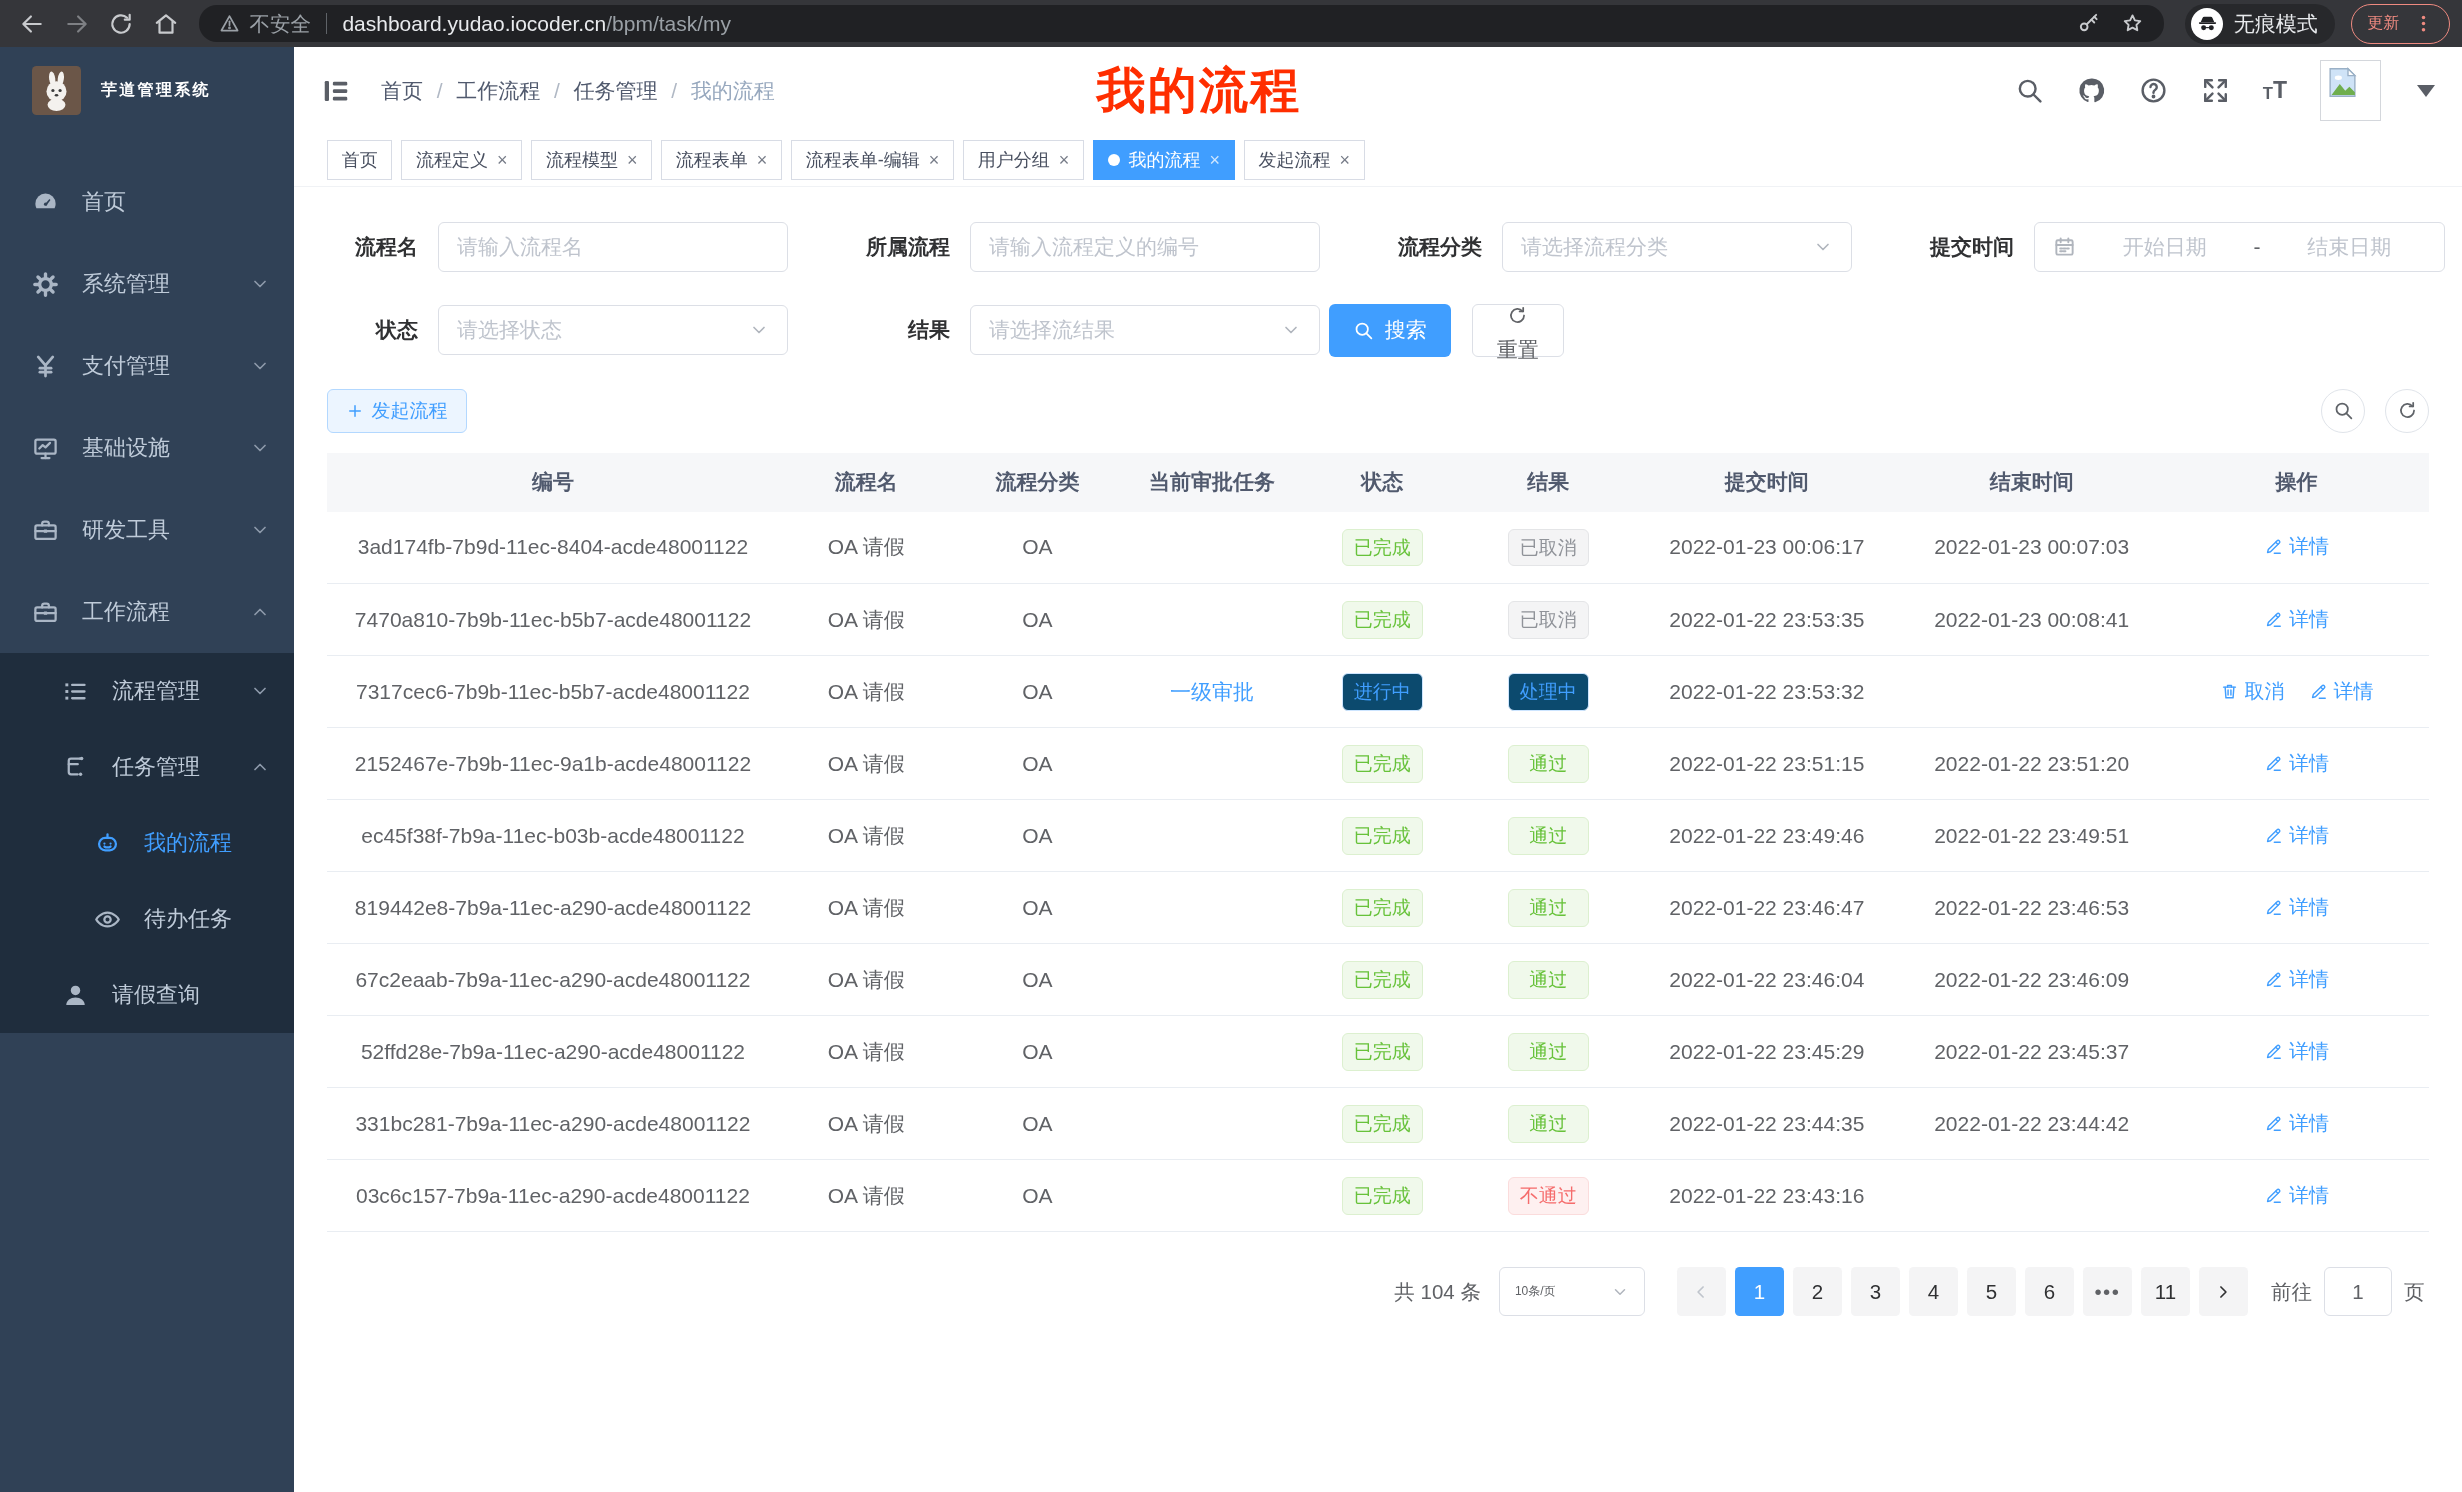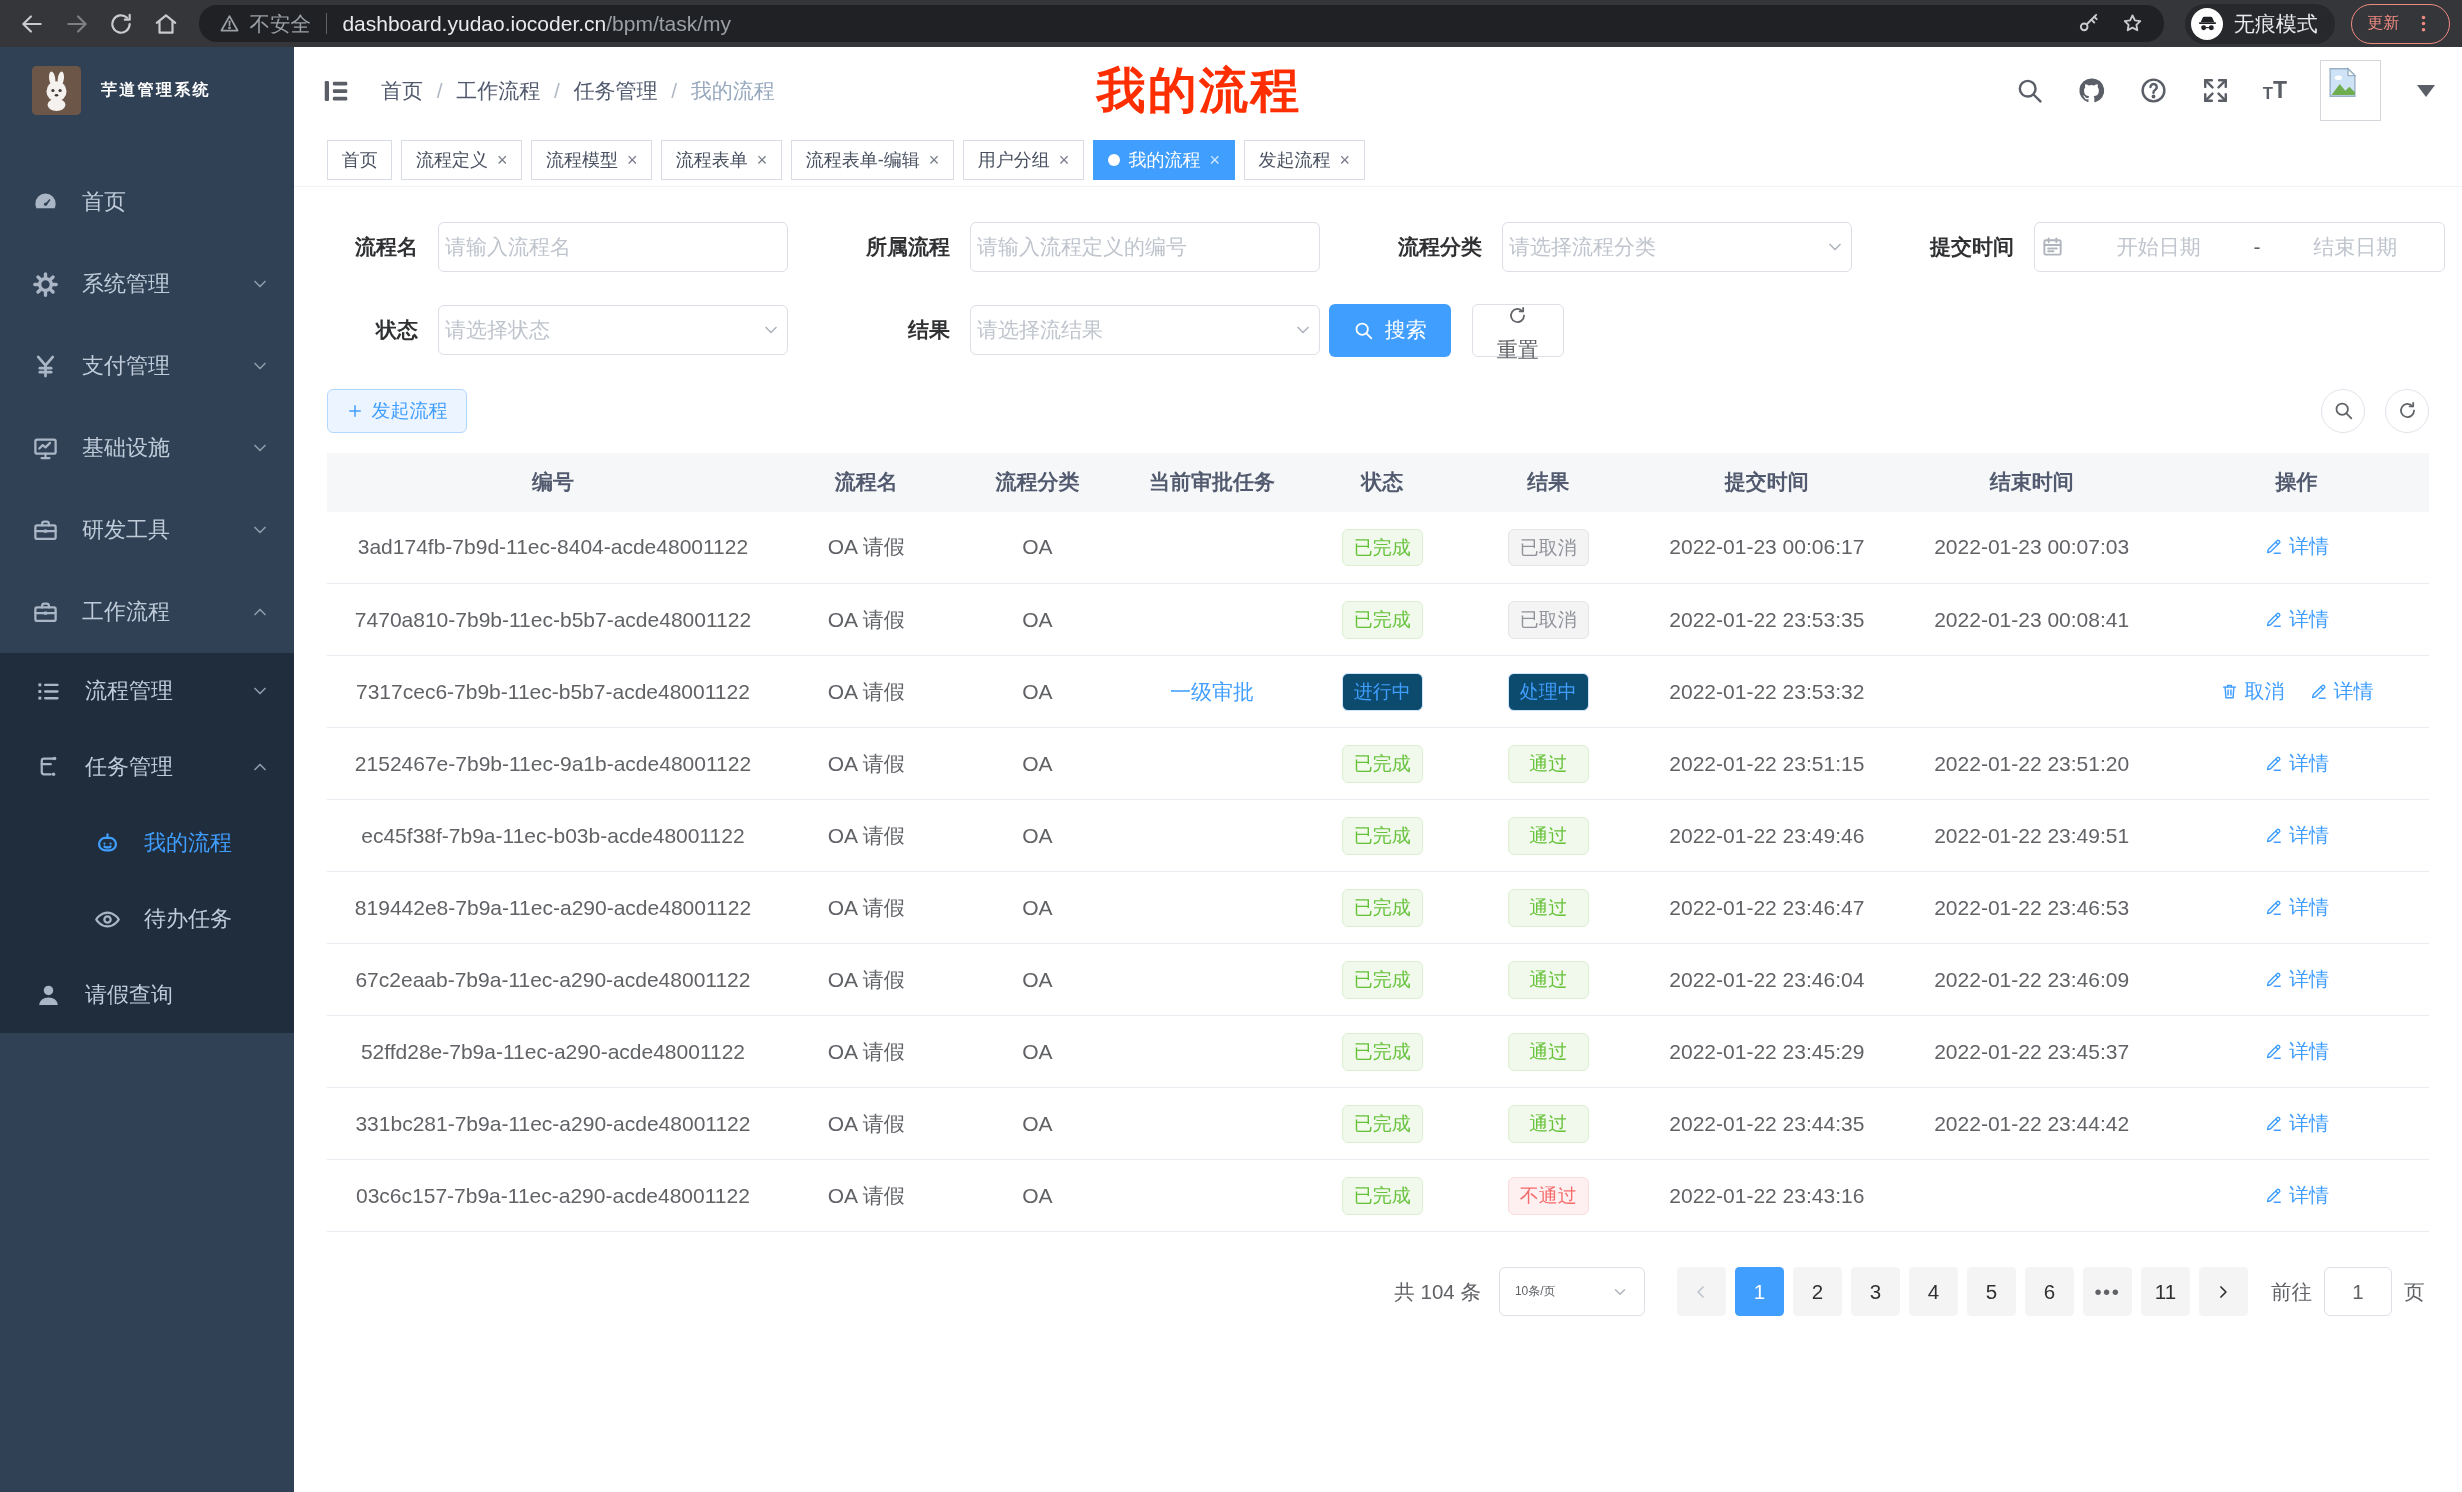--- a/index.html
+++ b/index.html
@@ -29,21 +29,21 @@
   
   .app { display:flex; height:1446px; }
   .sidebar { width:294px; flex-shrink:0; background:#304156; overflow:hidden; }
   .logo-row { height:87px; display:flex; align-items:center; padding-left:32px; gap:20px; }
   .logo-img { width:49px; height:49px; border-radius:4.6px; background:#6b5648; display:flex; align-items:center; justify-content:center; overflow:hidden; }
   .logo-img svg { width:43px; height:43px; }
   .app-title { color:#fff; font-size:16px; font-weight:bold; letter-spacing:2.3px; white-space:nowrap; }
   .menu { padding-top:27px; }
   .menu-item { position:relative; display:flex; align-items:center; color:#bfcbd9; font-size:22px; cursor:pointer; }
   .menu-item.lvl1 { height:82px; padding-left:32px; }
-  .menu-item.lvl2 { height:76px; padding-left:35px;text-align:center; }
+  .menu-item.lvl2 { height:76px; padding-left:62px;text-align:center; }
   .menu-item.lvl3 { height:76px; padding-left:94px; }
   .menu-item .mi-icon { font-size:27px; margin-right:23px; color:#aab6c5; }
   .menu-item .chev { position:absolute; right:24px; font-size:20px; color:#8ب; color:#8e9aab; }
   .submenu { background:#1f2d3d; }
   .menu-item.active { color:#409eff; }
   .menu-item.active .mi-icon { color:#409eff; }
 
   
   .main { flex:1; display:flex; flex-direction:column; background:#fff; min-width:0; }
   .navbar { height:87px; position:relative; display:flex; align-items:center; padding:0 27px; background:#fff; }
@@ -69,21 +69,21 @@
   .tag .close { font-size:18px; line-height:1; opacity:.75; }
 
   .content { flex:1; padding:21px 33px 0 33px; }
 
   
   .frow { display:flex; align-items:center; margin-bottom:32px; }
   .frow.first { margin-top:13.7px; }
   .fgroup { display:flex; align-items:center; margin-right:40px; }
   .flabel { font-size:21px; font-weight:bold; color:#303133; margin-right:20px; text-align:right; white-space:nowrap; }
   .w120 { width:91px; } .w160 { width:122px; }
-  .fctrl { height:50px; border:1.5px solid #dcdfe6; border-radius:6px; background:#fff; display:flex; align-items:center; padding:0 6px; }
+  .fctrl { height:50px; border:1.5px solid #dcdfe6; border-radius:6px; background:#fff; display:flex; align-items:center; padding:0 18px; }
   .finput { width:350px; }
   .finput input { border:none; outline:none; width:100%; font-size:21px; color:#606266; font-family:"Liberation Sans",sans-serif; background:transparent; }
   .finput input::placeholder { color:#bfc4cd; }
   .fselect { width:350px; justify-content:space-between; cursor:pointer; }
   .placeholder { font-size:21px; color:#bfc4cd; white-space:nowrap; }
   .fselect .chev-i { font-size:20px; color:#b0b5bd; }
   .fdate { width:411px; gap:12px; }
   .fdate .cal-i { font-size:23px; color:#b0b5bd; }
   .fdate .dspan { flex:1; text-align:center; font-size:21px; color:#bfc4cd; white-space:nowrap; }
   .fdate .dsep { color:#606266; font-size:21px; }

